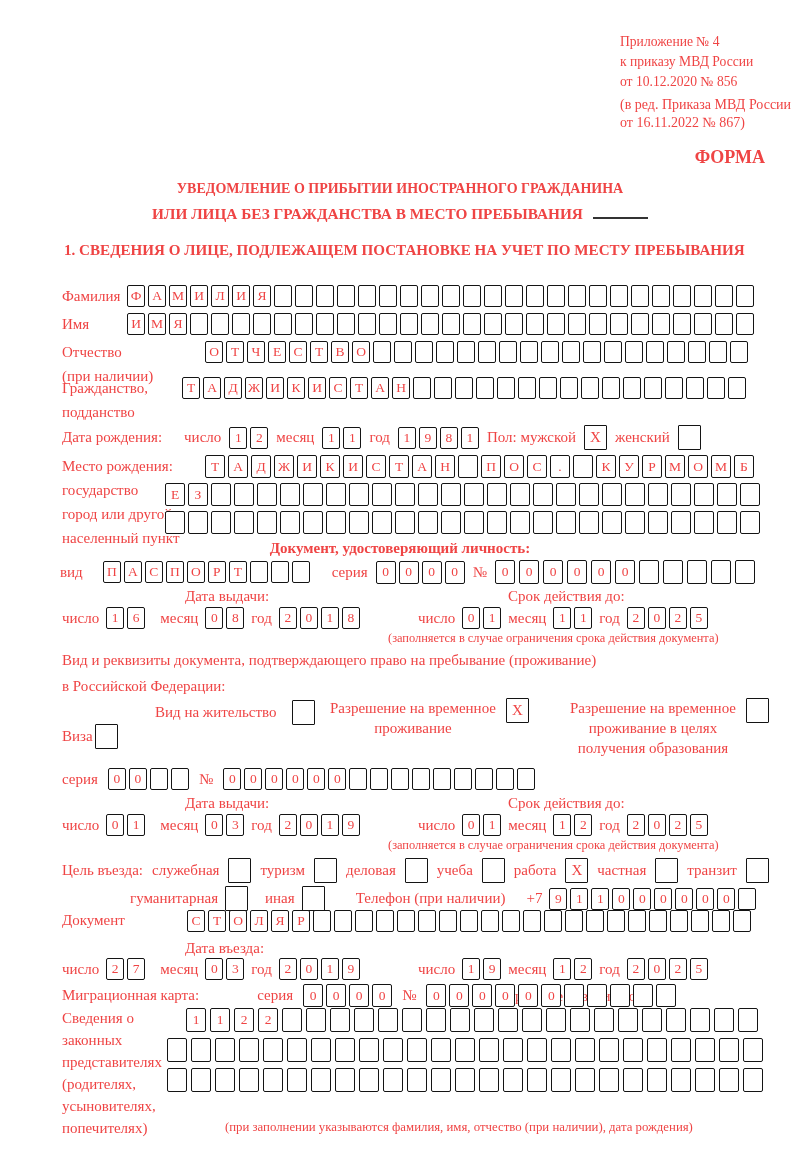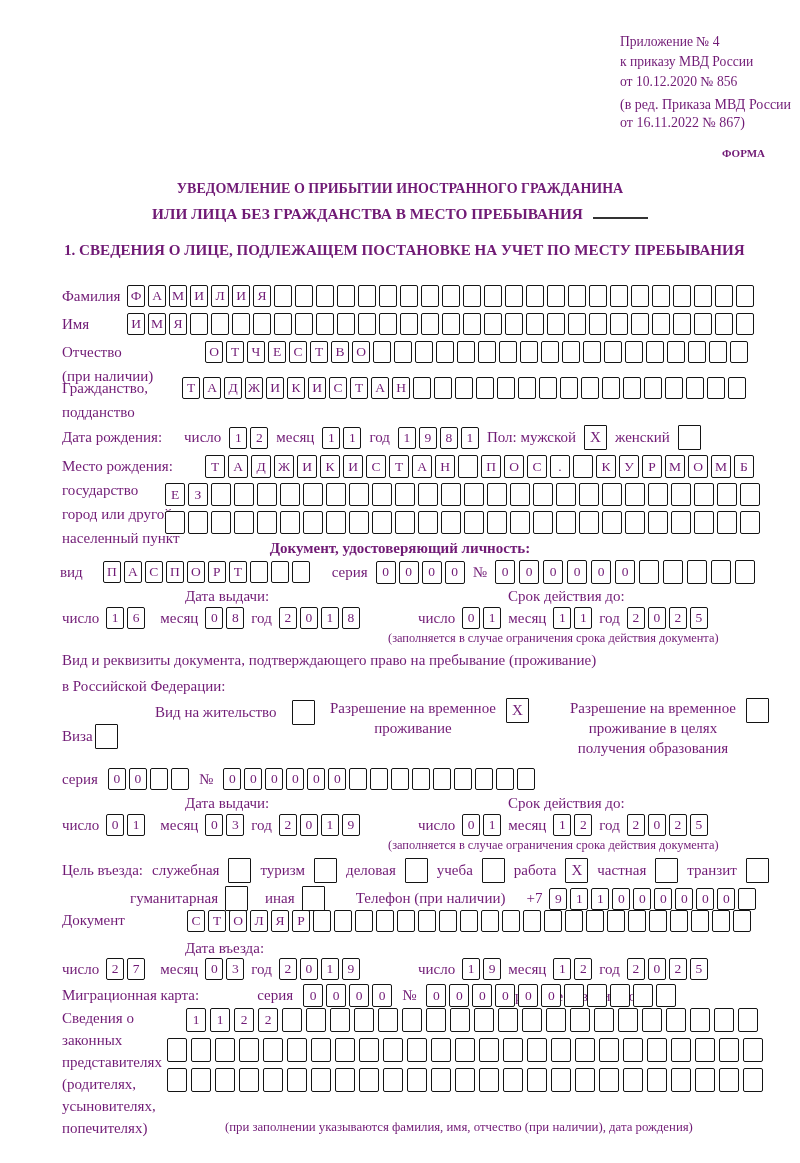--- a/index.html
+++ b/index.html
@@ -1,17 +1,17 @@
 <!DOCTYPE html>
 <html><head>
 <meta charset="utf-8">
 <style>
   html,body{margin:0;padding:0;background:#fff;}
   .page{position:relative;width:800px;height:1163px;background:#fff;overflow:hidden;
-        font-family:"Liberation Serif","DejaVu Serif",serif;font-size:15px;color:#701a75;}
+        font-family:"Liberation Serif","DejaVu Serif",serif;font-size:15px;color:#ef4444;}
   .abs{position:absolute;white-space:nowrap;}
   .row{position:absolute;display:flex;align-items:center;gap:8px;white-space:nowrap;}
   .b{font-weight:bold;}
   .sm{font-size:12.4px;}
   .hdr{font-size:13.6px;line-height:20px;}
   .hdr2{font-size:14px;line-height:18px;}
   .center{left:0;width:800px;text-align:center;}
   .cells{display:inline-flex;gap:3px;}
   .cells .cell{width:16px;height:20px;border:1.5px solid #141414;border-radius:2px;background:#fff;
         display:inline-flex;align-items:center;justify-content:center;
@@ -32,21 +32,21 @@
 
   <div class="abs hdr" style="left:620px;top:32px;">
     <div>Приложение № 4</div>
     <div>к приказу МВД России</div>
     <div>от 10.12.2020 № 856</div>
   </div>
   <div class="abs hdr2" style="left:620px;top:96px;">
     <div>(в ред. Приказа МВД России</div>
     <div>от 16.11.2022 № 867)</div>
   </div>
-  <div class="abs b" style="right:35px;top:147px;font-size:11px;">ФОРМА</div>
+  <div class="abs b" style="right:35px;top:147px;font-size:18px;">ФОРМА</div>
 
   <div class="abs center b" style="top:181px;font-size:14px;">УВЕДОМЛЕНИЕ О ПРИБЫТИИ ИНОСТРАННОГО ГРАЖДАНИНА</div>
   <div class="abs center b" style="top:203px;font-size:15.3px;">
     <span>ИЛИ ЛИЦА БЕЗ ГРАЖДАНСТВА В МЕСТО ПРЕБЫВАНИЯ</span><span class="uline"></span>
   </div>
   <div class="abs b" style="left:64px;top:242px;font-size:15.1px;">1. СВЕДЕНИЯ О ЛИЦЕ, ПОДЛЕЖАЩЕМ ПОСТАНОВКЕ НА УЧЕТ ПО МЕСТУ ПРЕБЫВАНИЯ</div>
 
   <div class="abs" style="left:62px;top:288px;">Фамилия</div>
   <span class="cells abs" style="left:127px;top:285px;">
       <span class="cell">Ф</span>

